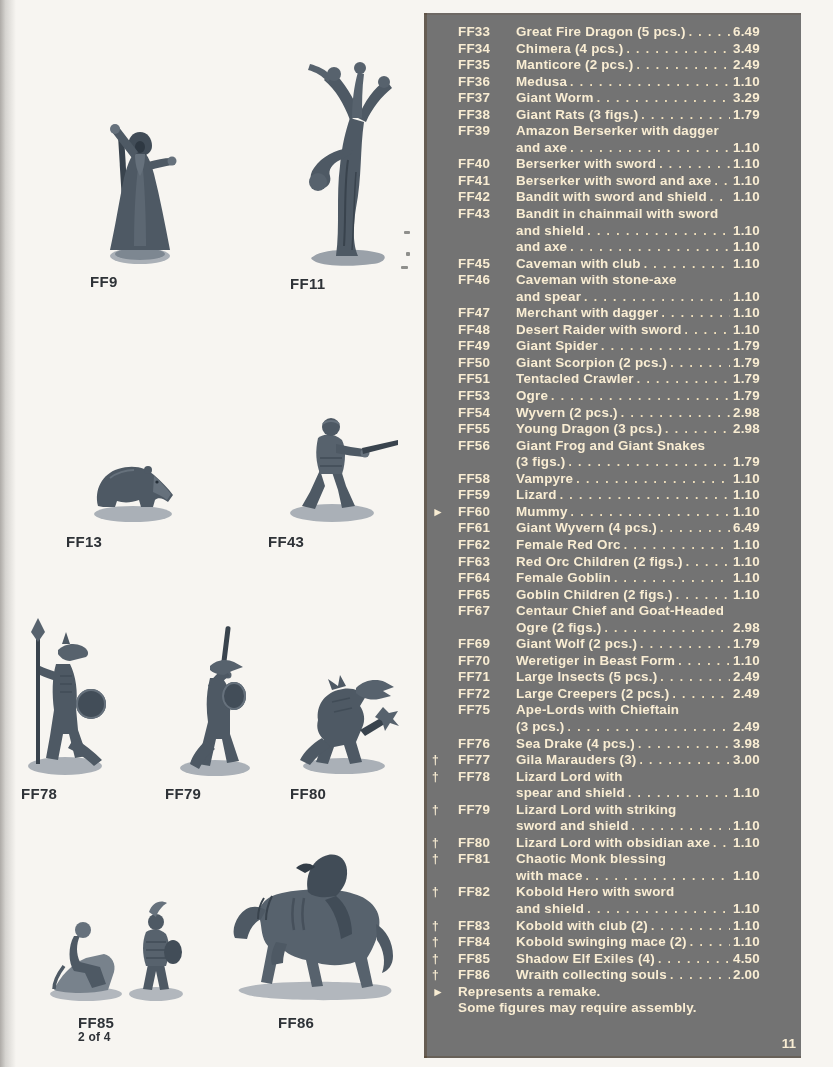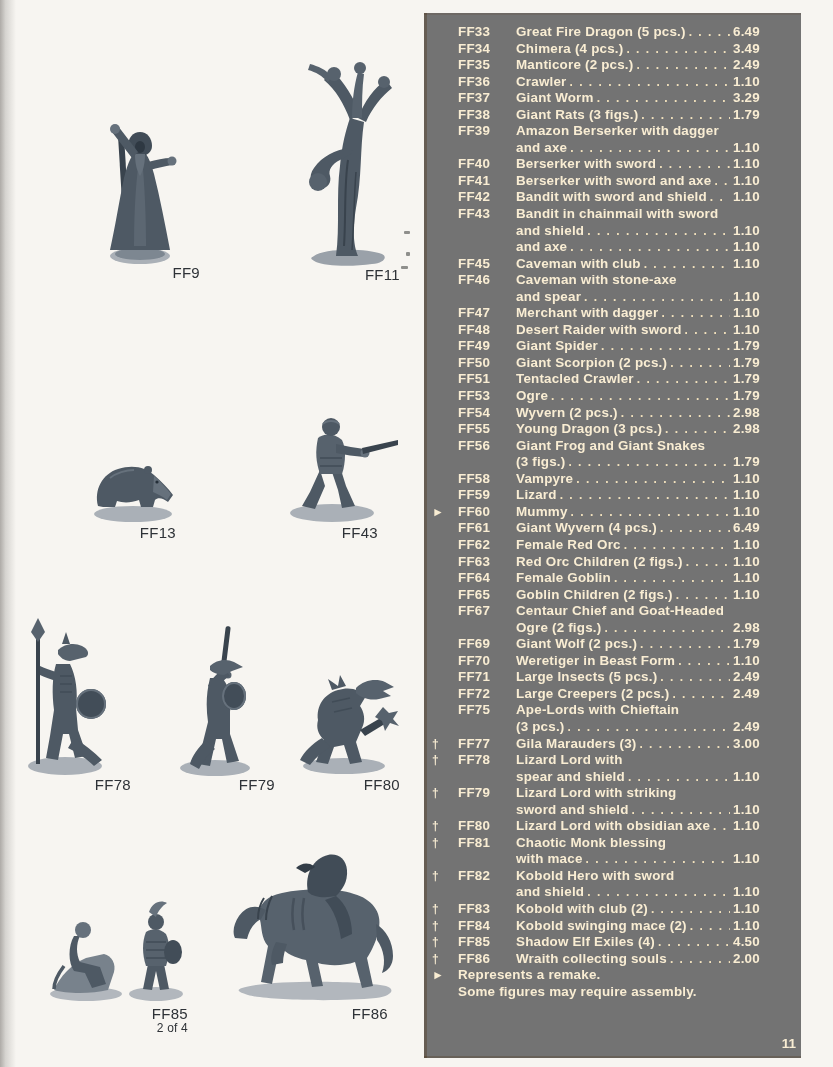--- a/index.html
+++ b/index.html
@@ -13,22 +13,22 @@
     position:absolute;left:0;top:0;bottom:0;width:16px;
     background:linear-gradient(90deg,#aeaba7 0%,#d6d4d0 35%,rgba(247,245,241,0) 100%);
   }
   
   .speck{position:absolute;background:#8f8f8c;border-radius:1px;}
 
   
   .fig{position:absolute;margin:0;}
   .fig svg{display:block;width:100%;height:100%;}
   .cap{
-    position:absolute;width:110px;text-align:right;
-    font-weight:400;font-size:15px;letter-spacing:.3px;color:#2e3237;
+    position:absolute;width:110px;text-align:left;
+    font-weight:700;font-size:15px;letter-spacing:.3px;color:#2e3237;margin-top:9px;
   }
   .cap.note{font-size:12px;letter-spacing:.2px;}
 
   
   .panel{
     position:absolute;left:424px;top:13px;width:377px;height:1045px;
     background:#737373;
     box-shadow:inset 3px 0 0 rgba(70,35,0,.28), inset 0 -2px 0 rgba(70,35,0,.22), inset 0 2px 0 rgba(70,35,0,.12);
     color:#f9edd3;
   }
@@ -234,21 +234,21 @@
       <div class="row">
         <span class="marker"></span>
         <span class="code">FF35</span>
         <span class="desc">Manticore (2 pcs.)</span>
         <span class="leader"></span>
         <span class="price">2.49</span>
       </div>
       <div class="row">
         <span class="marker"></span>
         <span class="code">FF36</span>
-        <span class="desc">Crawler</span>
+        <span class="desc">Medusa</span>
         <span class="leader"></span>
         <span class="price">1.10</span>
       </div>
       <div class="row">
         <span class="marker"></span>
         <span class="code">FF37</span>
         <span class="desc">Giant Worm</span>
         <span class="leader"></span>
         <span class="price">3.29</span>
       </div>
@@ -500,20 +500,27 @@
         <span class="desc">Ape-Lords with Chieftain</span>
       </div>
       <div class="row indent">
         <span class="marker"></span>
         <span class="code"></span>
         <span class="desc">(3 pcs.)</span>
         <span class="leader"></span>
         <span class="price">2.49</span>
       </div>
       <div class="row">
+        <span class="marker"></span>
+        <span class="code">FF76</span>
+        <span class="desc">Sea Drake (4 pcs.)</span>
+        <span class="leader"></span>
+        <span class="price">3.98</span>
+      </div>
+      <div class="row">
         <span class="marker">†</span>
         <span class="code">FF77</span>
         <span class="desc">Gila Marauders (3)</span>
         <span class="leader"></span>
         <span class="price">3.00</span>
       </div>
       <div class="row">
         <span class="marker">†</span>
         <span class="code">FF78</span>
         <span class="desc">Lizard Lord with</span>

